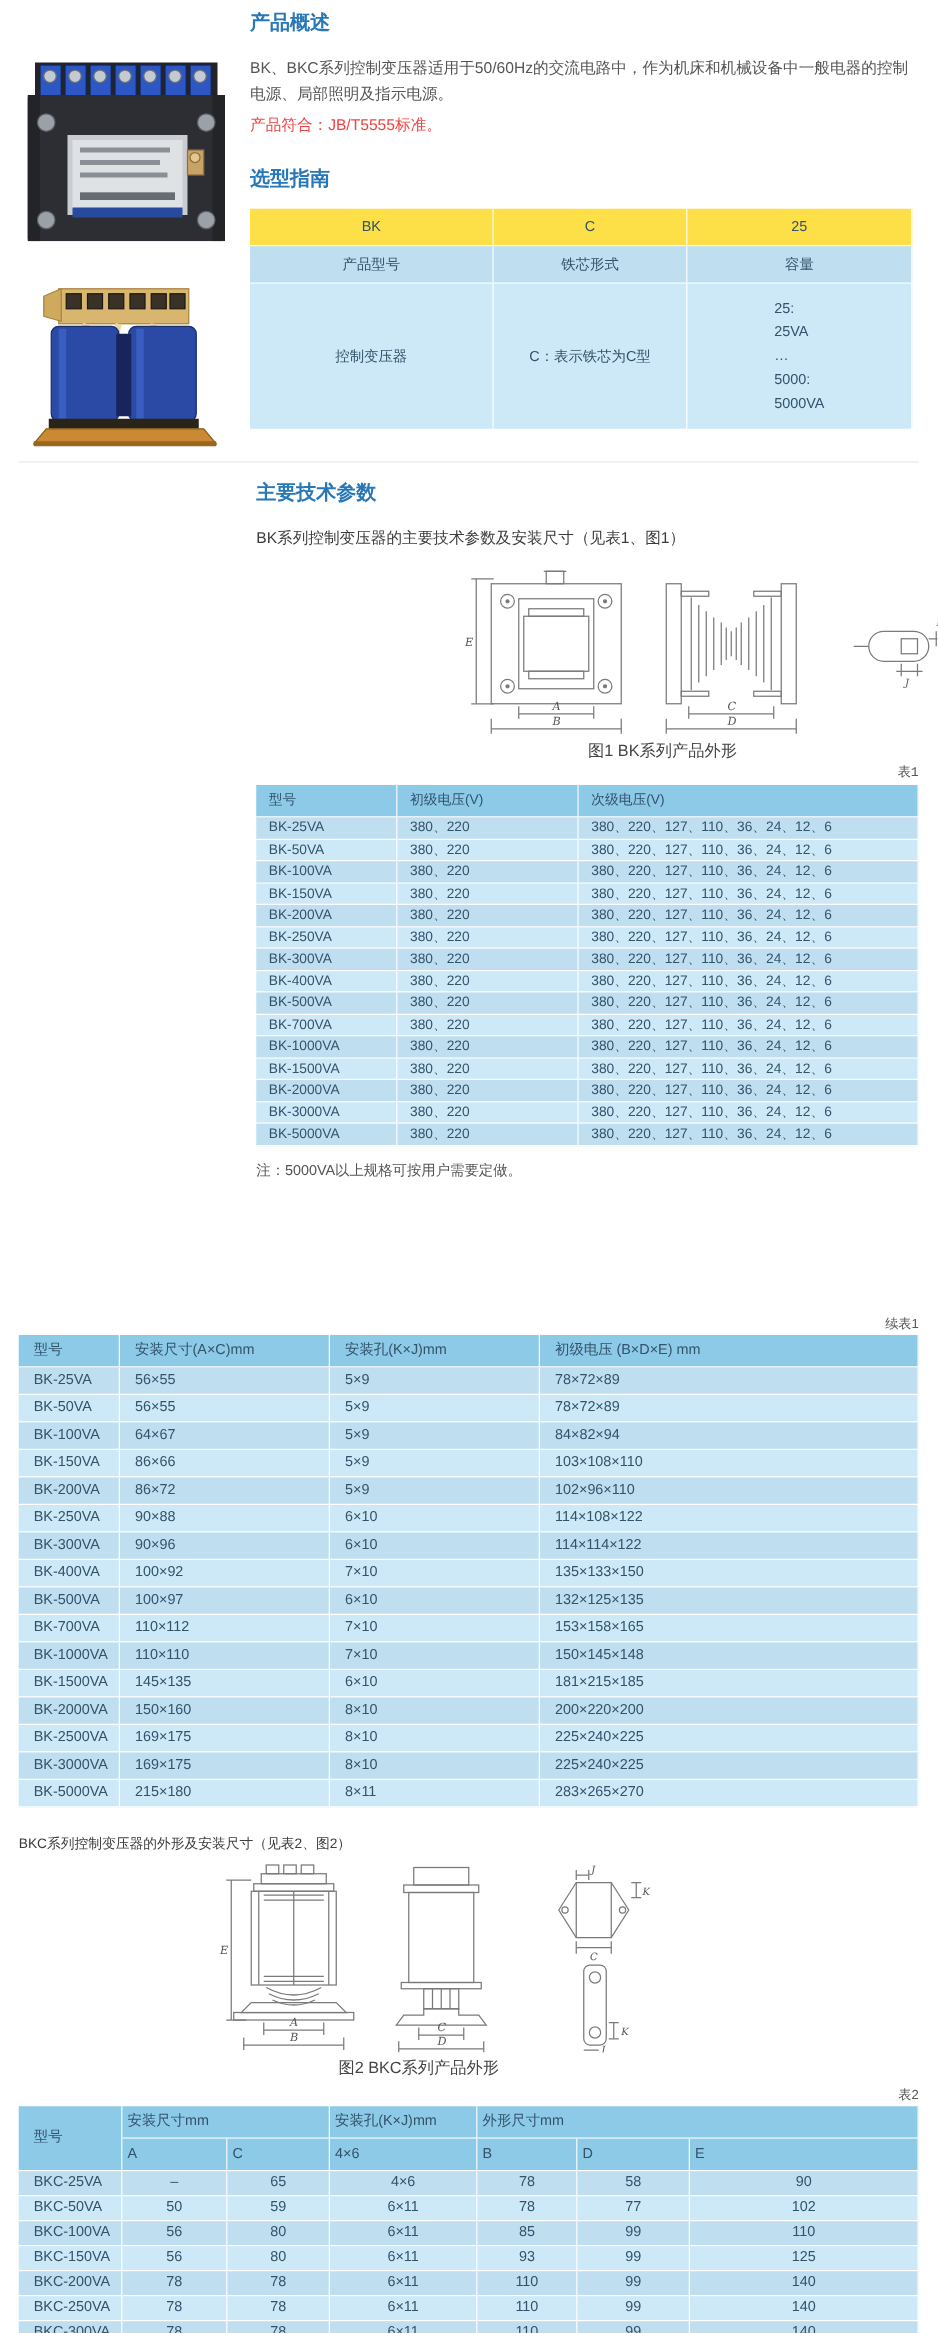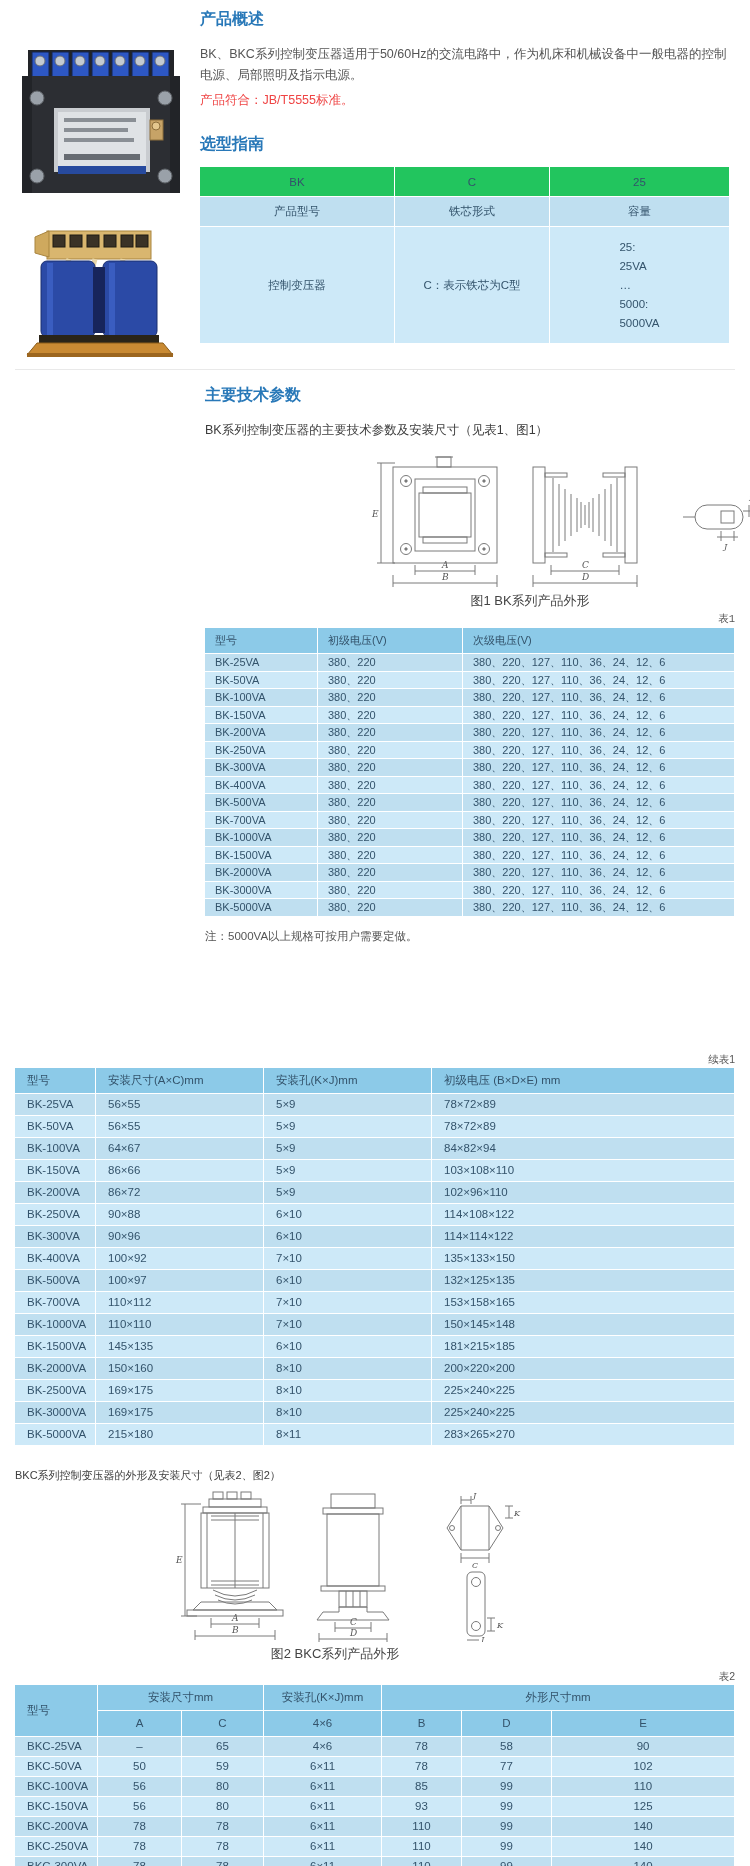--- a/index.html
+++ b/index.html
@@ -20,21 +20,21 @@
 
   
   table.tbl{border-collapse:separate;border-spacing:0;table-layout:fixed;}
   table.tbl td,table.tbl th{border-right:1.5px solid #fff;border-bottom:1.5px solid #fff;
     font-weight:normal;color:#33536b;overflow:hidden;white-space:nowrap;}
   .lbl-right{font-size:10.5px;color:#555;text-align:right;line-height:14px;}
 
   
   .sel-tbl{width:530px;margin-top:14px;}
   .sel-tbl td{font-size:11.5px;text-align:center;vertical-align:middle;}
-  .sel-tbl tr.codes td{height:27px;background:#22c55e;}
+  .sel-tbl tr.codes td{height:27px;background:#fde047;}
   .sel-tbl tr.names td{height:27px;background:#bfdff0;}
   .sel-tbl tr.detail td{height:114px;background:#cde9f8;}
   .cap-lines{display:inline-block;text-align:left;line-height:19px;}
 
   
   .t1{width:530px;margin-top:2px;}
   .t1 th{background:#8ccae8;font-size:11px;text-align:left;padding:6px 10px;line-height:13px;}
   .t1 td{font-size:11px;text-align:left;padding:2px 10px;line-height:12.5px;}
   .t1 tbody tr:nth-child(odd) td{background:#bfdff0;}
   .t1 tbody tr:nth-child(even) td{background:#cde9f8;}
@@ -42,21 +42,21 @@
 
   
   .tc{width:720px;margin-top:2px;}
   .tc th{background:#8ccae8;font-size:11.5px;text-align:left;padding:6px 12px;line-height:13px;}
   .tc td{font-size:11.5px;text-align:left;padding:4px 12px;line-height:13px;}
   .tc tbody tr:nth-child(odd) td{background:#bfdff0;}
   .tc tbody tr:nth-child(even) td{background:#cde9f8;}
 
   
   .t2{width:720px;margin-top:2px;}
-  .t2 th{background:#8ccae8;font-size:11.5px;text-align:center;padding:6px 4px;line-height:13px;}
+  .t2 th{background:#8ccae8;font-size:11.5px;text-align:left;padding:6px 4px;line-height:13px;}
   .t2 td{font-size:11.5px;text-align:center;padding:3px 4px;line-height:13px;}
   .t2 td.model{text-align:left;padding-left:12px;}
   .t2 tbody tr:nth-child(odd) td{background:#bfdff0;}
   .t2 tbody tr:nth-child(even) td{background:#cde9f8;}
 
   .divider{height:1px;background:#e9e9e9;margin:6px 15px 0 15px;}
   .tech-col{margin-left:205px;width:530px;}
   .full-col{margin-left:15px;width:720px;}
   .fig-caption{font-size:13px;color:#444;text-align:center;margin-top:3px;}
   .cap1{width:390px;margin-left:130px;}

